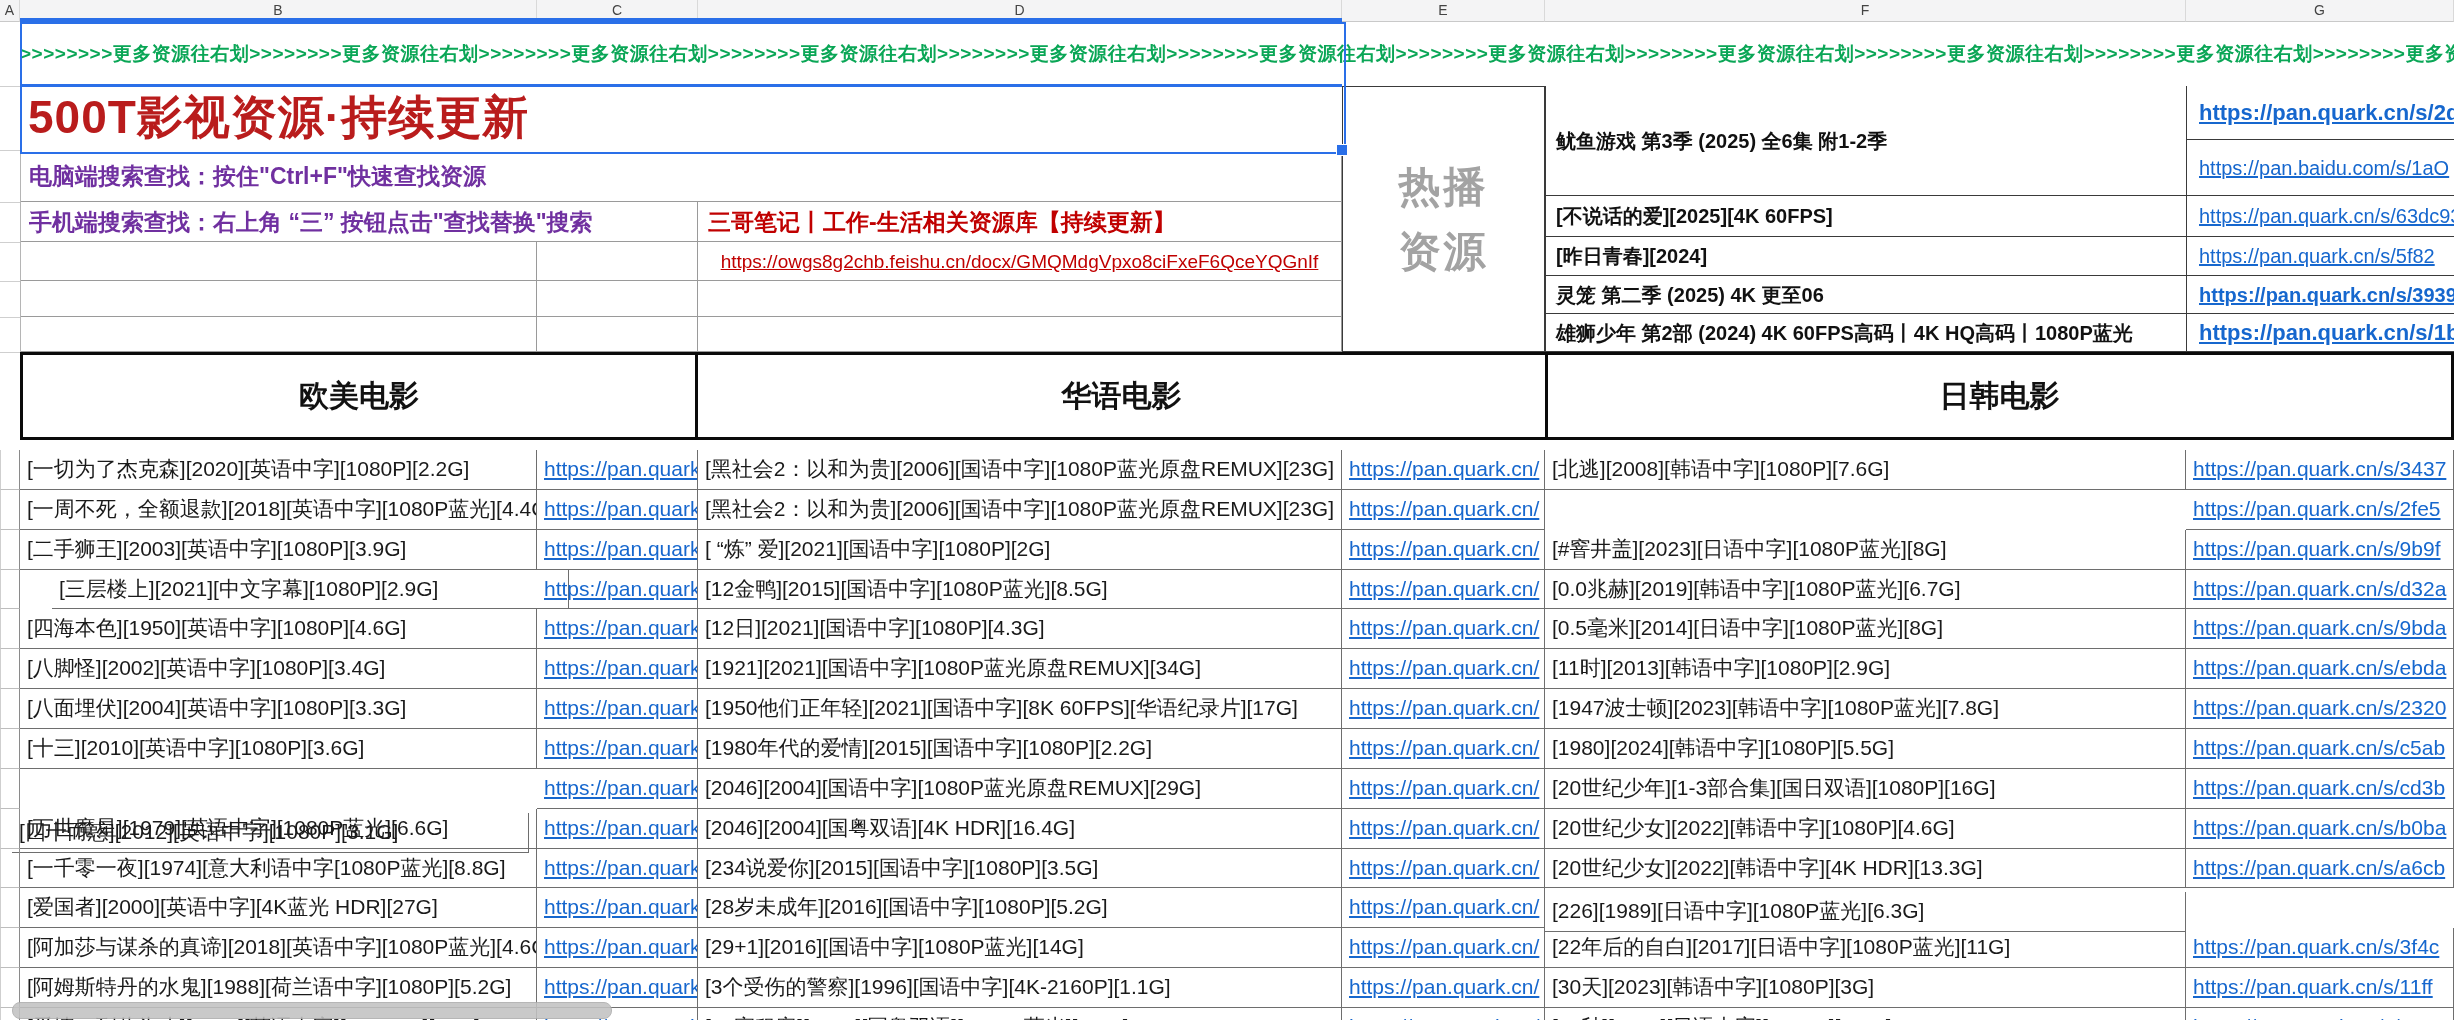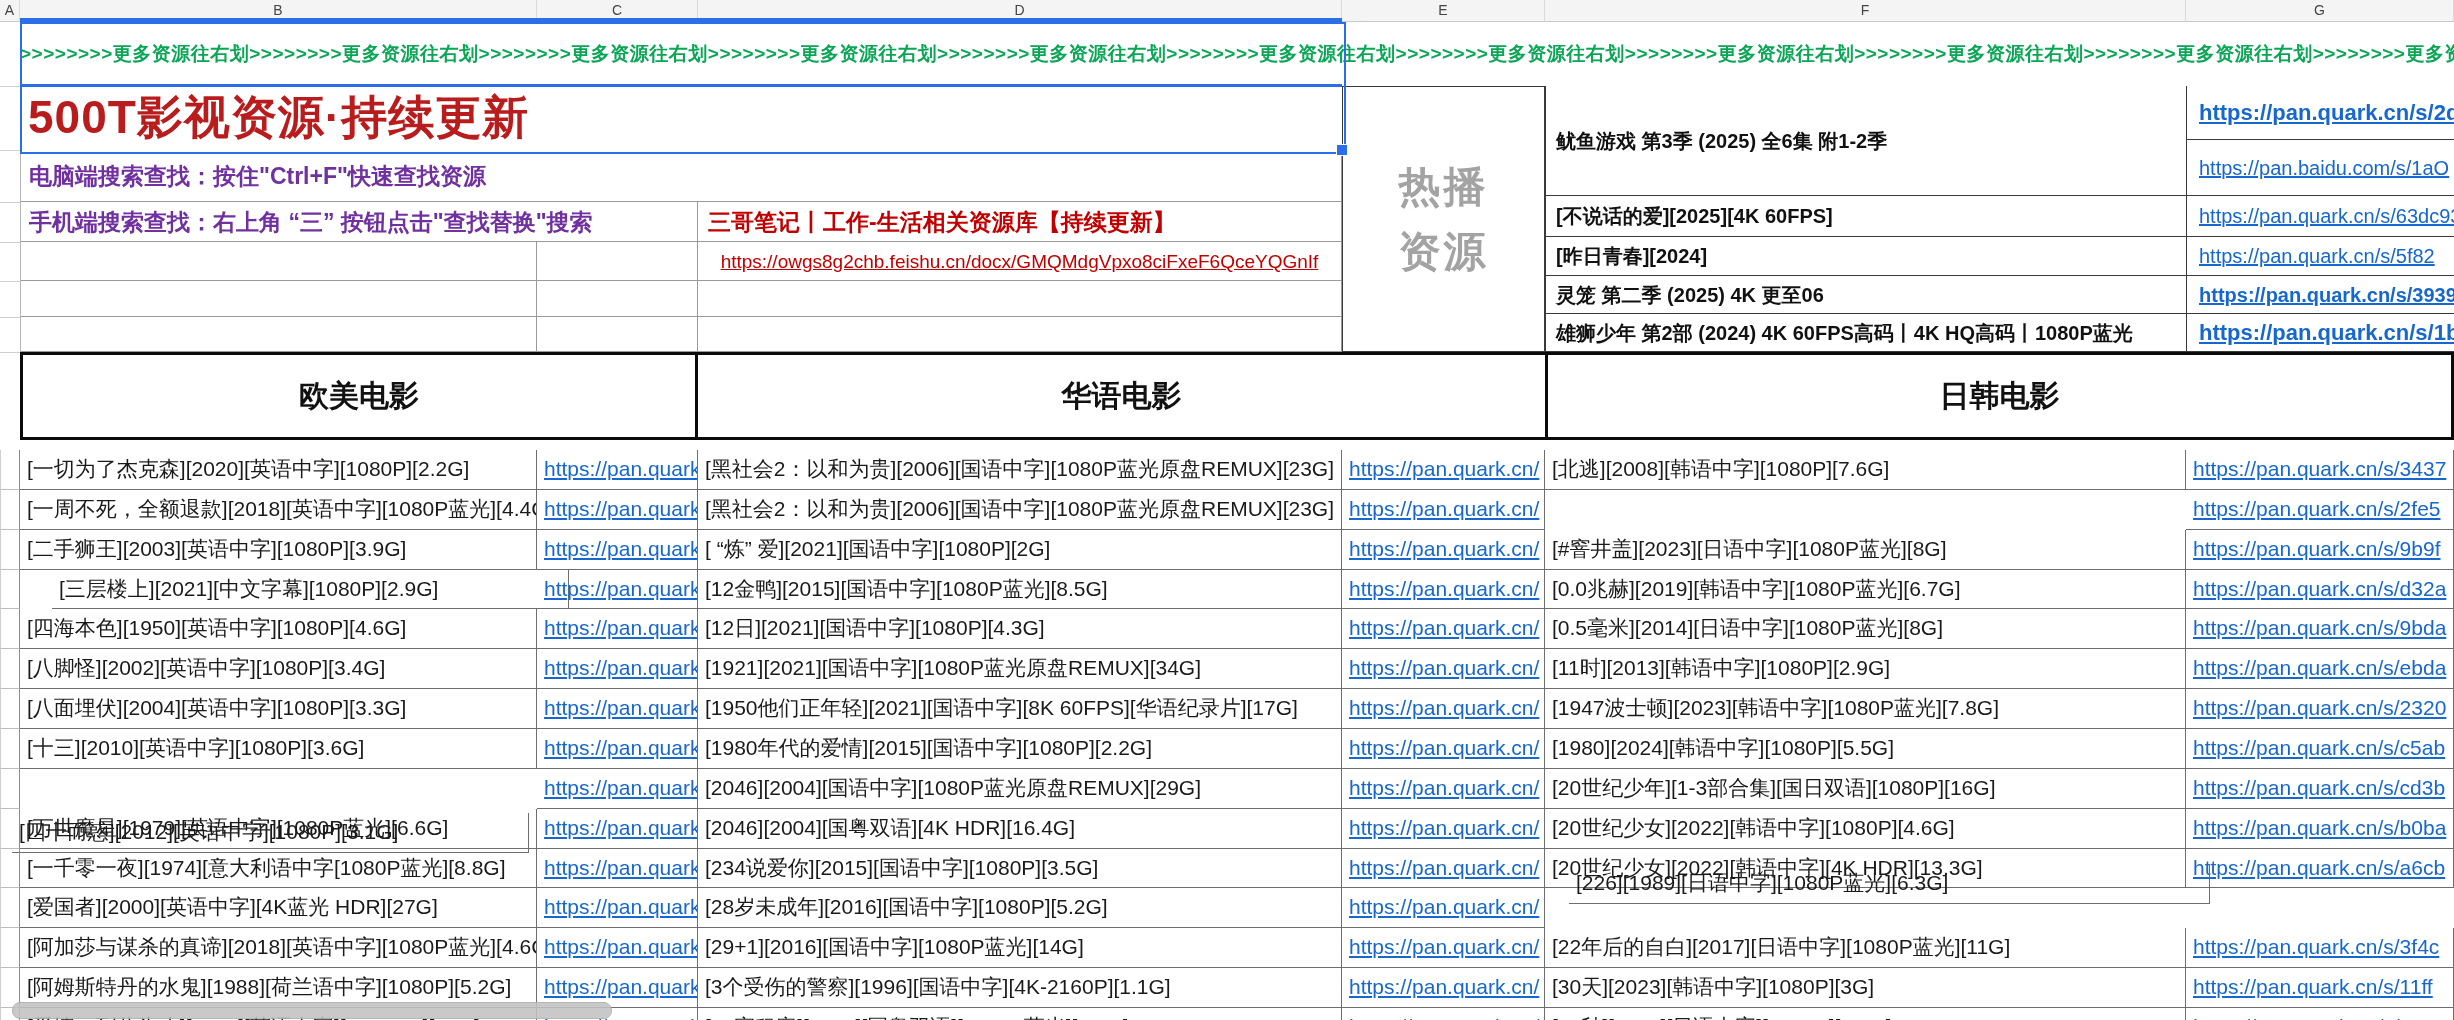--- a/index.html
+++ b/index.html
@@ -192,21 +192,21 @@
       <div class="cell mcell " style="left: 537px; top: 398.57px; width: 161px; height: 39.857px; line-height: 38.857px;"><a class="lk">https://pan.quark.cn/</a></div>
       <div class="cell mcell " style="left: 698px; top: 398.57px; width: 644px; height: 39.857px; line-height: 38.857px;">[234说爱你][2015][国语中字][1080P][3.5G]</div>
       <div class="cell mcell " style="left: 1342px; top: 398.57px; width: 203px; height: 39.857px; line-height: 38.857px;"><a class="lk">https://pan.quark.cn/</a></div>
       <div class="cell mcell " style="left: 1545px; top: 398.57px; width: 641px; height: 39.857px; line-height: 38.857px;">[20世纪少女][2022][韩语中字][4K HDR][13.3G]</div>
       <div class="cell mcell " style="left: 2186px; top: 398.57px; width: 268px; height: 39.857px; line-height: 38.857px;"><a class="lk">https://pan.quark.cn/s/a6cb</a></div>
       <div class="cell mcell acol" style="left: 0px; top: 438.427px; width: 20px; height: 39.857px; line-height: 38.857px;"></div>
       <div class="cell mcell " style="left: 20px; top: 438.427px; width: 517px; height: 39.857px; line-height: 38.857px;">[爱国者][2000][英语中字][4K蓝光 HDR][27G]</div>
       <div class="cell mcell " style="left: 537px; top: 438.427px; width: 161px; height: 39.857px; line-height: 38.857px;"><a class="lk">https://pan.quark.cn/</a></div>
       <div class="cell mcell " style="left: 698px; top: 438.427px; width: 644px; height: 39.857px; line-height: 38.857px;">[28岁未成年][2016][国语中字][1080P][5.2G]</div>
       <div class="cell mcell " style="left: 1342px; top: 438.427px; width: 203px; height: 39.857px; line-height: 38.857px;"><a class="lk">https://pan.quark.cn/</a></div>
-      <div class="cell mcell " style="left: 1545px; top: 414px; width: 641px; height: 39.857px; line-height: 38.857px; margin-left: 24px;">[226][1989][日语中字][1080P蓝光][6.3G]</div>
+      <div class="cell mcell " style="left: 1545px; top: 442px; width: 641px; height: 39.857px; line-height: 38.857px;">[226][1989][日语中字][1080P蓝光][6.3G]</div>
       <div class="cell mcell acol" style="left: 0px; top: 478.284px; width: 20px; height: 39.857px; line-height: 38.857px;"></div>
       <div class="cell mcell " style="left: 20px; top: 478.284px; width: 517px; height: 39.857px; line-height: 38.857px;">[阿加莎与谋杀的真谛][2018][英语中字][1080P蓝光][4.6G]</div>
       <div class="cell mcell " style="left: 537px; top: 478.284px; width: 161px; height: 39.857px; line-height: 38.857px;"><a class="lk">https://pan.quark.cn/</a></div>
       <div class="cell mcell " style="left: 698px; top: 478.284px; width: 644px; height: 39.857px; line-height: 38.857px;">[29+1][2016][国语中字][1080P蓝光][14G]</div>
       <div class="cell mcell " style="left: 1342px; top: 478.284px; width: 203px; height: 39.857px; line-height: 38.857px;"><a class="lk">https://pan.quark.cn/</a></div>
       <div class="cell mcell " style="left: 1545px; top: 478.284px; width: 641px; height: 39.857px; line-height: 38.857px;">[22年后的自白][2017][日语中字][1080P蓝光][11G]</div>
       <div class="cell mcell " style="left: 2186px; top: 478.284px; width: 268px; height: 39.857px; line-height: 38.857px;"><a class="lk">https://pan.quark.cn/s/3f4c</a></div>
       <div class="cell mcell acol" style="left: 0px; top: 518.141px; width: 20px; height: 39.857px; line-height: 38.857px;"></div>
       <div class="cell mcell " style="left: 20px; top: 518.141px; width: 517px; height: 39.857px; line-height: 38.857px;">[阿姆斯特丹的水鬼][1988][荷兰语中字][1080P][5.2G]</div>
       <div class="cell mcell " style="left: 537px; top: 518.141px; width: 161px; height: 39.857px; line-height: 38.857px;"><a class="lk">https://pan.quark.cn/</a></div>

